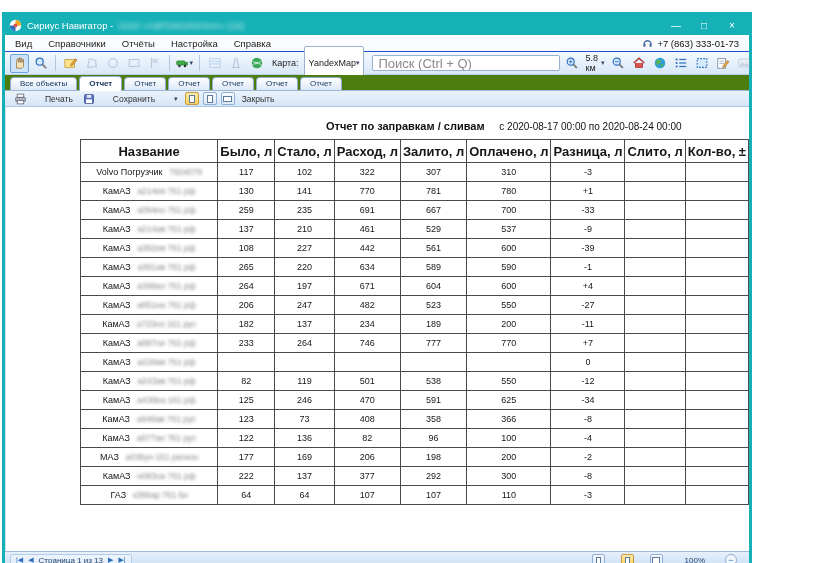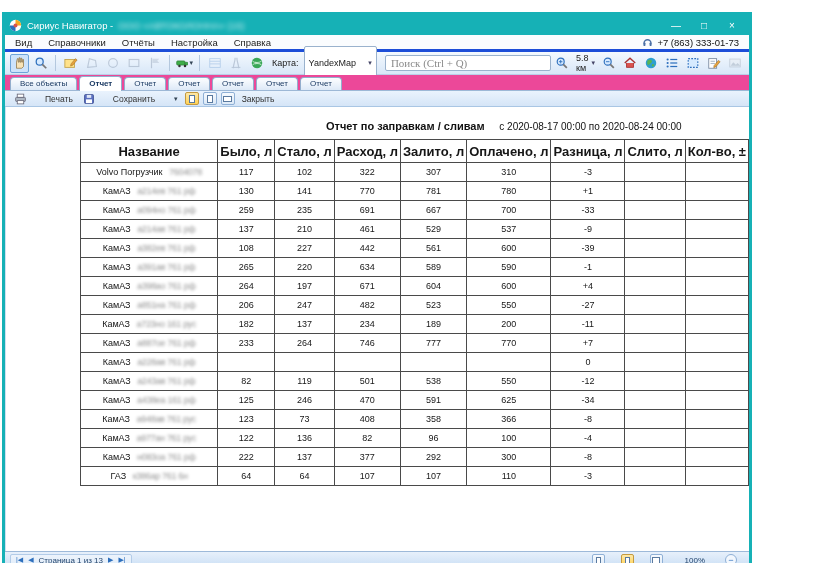--- a/index.html
+++ b/index.html
@@ -10,46 +10,46 @@
   
   .titlebar { height: 20px; background: #16b1b6; color: #fff; display: flex; align-items: center;
               padding: 0 4px; font-size: 9.5px; flex: 0 0 auto; }
   .appicon { width: 13px; height: 13px; margin-right: 5px; flex: 0 0 auto; }
   .blurred { filter: blur(2.2px); opacity: .75; }
   .t-redacted { margin-left: 5px; }
   .wc-group { margin-left: auto; display: flex; gap: 14px; padding-right: 6px; }
   .wc { width: 14px; text-align: center; font-size: 10px; color: #fff; cursor: default; }
 
   
-  .menubar { height: 17px; background: #fafcfe; border-bottom: 3px solid #1d4ed8;
+  .menubar { height: 17px; background: #fafcfe; border-bottom: 1px solid #1d4ed8;
              display: flex; align-items: center; gap: 16px; padding: 0 10px; font-size: 9.5px; color: #1c1c1c; flex: 0 0 auto; }
   .menu-item { cursor: default; }
   .phone { margin-left: auto; display: flex; align-items: flex-end; gap: 4px; font-size: 9.5px; color: #111; }
 
   
   .toolbar { height: 23px; background: linear-gradient(#f4f9fe, #d8e7f8); border-bottom: 1px solid #b9cfe8;
              display: flex; align-items: center; padding: 0 5px; gap: 2px; flex: 0 0 auto; }
   .tbi { width: 19px; height: 19px; display: flex; align-items: center; justify-content: center;
          border: 1px solid transparent; border-radius: 2px; flex: 0 0 auto; }
   .tbi.pressed { background: #cde3fb; border-color: #6ea3d8; }
   .tbi.disabled { opacity: .45; }
   .tsep { width: 1px; height: 16px; background: #b4c8de; margin: 0 3px; flex: 0 0 auto; }
   .tlabel { font-size: 9px; color: #222; margin: 0 3px 0 4px; }
   .tselect { width: 118px; height: 16px; background: #fff; border: 1px solid #9ab2cd; border-radius: 2px;
              font-size: 9px; color: #222; display: flex; align-items: center; padding: 16px 4px; }
   .tselect .arrow { margin-left: auto; font-size: 7px; color: #446; }
-  .tsearch { width: 275px; height: 16px; border: 1px solid #9ab2cd; border-radius: 2px; font-size: 11px;
-             padding: 0 5px; color: #333; font-family: Liberation Serif, serif; margin-left: 6px; }
+  .tsearch { width: 275px; height: 16px; border: 1px solid #9ab2cd; border-radius: 2px; font-size: 13px;
+             padding: 0 5px; color: #333; font-family: Liberation Sans, sans-serif; margin-left: 6px; }
   .tsearch::placeholder { color: #8a8a8a; }
   .tright { margin-left: auto; display: flex; gap: 2px; }
   .scale { font-size: 9px; color: #222; display: flex; align-items: center; gap: 3px; margin: 0 2px; }
   .scale .arrow { font-size: 7px; color: #446; }
 
   
-  .tabsrow { height: 16px; background: #ec4899; display: flex; align-items: flex-end; padding: 0 0 0 5px;
+  .tabsrow { height: 16px; background: #4d7c0f; display: flex; align-items: flex-end; padding: 0 0 0 5px;
              border-bottom: 1px solid #9db8d6; flex: 0 0 auto; }
   .tab { height: 13px; line-height: 12px; padding: 0 9px; font-size: 8px; color: #1b3a63;
          border: 1px solid #93aecd; border-bottom: none; border-radius: 4px 4px 0 0;
          background: linear-gradient(#fdfeff, #dde9f7); margin-right: 2px; white-space: nowrap; }
   .tab.active { background: #fff; font-weight: bold; height: 15px; line-height: 14px; position: relative; top: 1px; }
 
   
   .rtoolbar { height: 16px; background: linear-gradient(#eaf3fd, #d5e5f7); border-bottom: 1px solid #a9c6e4;
               display: flex; align-items: center; gap: 4px; padding: 0 6px; font-size: 8.5px; color: #333; flex: 0 0 auto; }
   .rbtn { display: flex; align-items: center; gap: 18px; padding: 1px 3px; border-radius: 2px; }
@@ -542,20 +542,34 @@
             <td>136</td>
             <td>82</td>
             <td>96</td>
             <td>100</td>
             <td>-4</td>
             <td></td>
             <td></td>
           </tr>
           <tr>
             <td>
+              <span>МАЗ</span>
+              <span class="plate">а036ун 161 регион</span>
+            </td>
+            <td>177</td>
+            <td>169</td>
+            <td>206</td>
+            <td>198</td>
+            <td>200</td>
+            <td>-2</td>
+            <td></td>
+            <td></td>
+          </tr>
+          <tr>
+            <td>
               <span>КамАЗ</span>
               <span class="plate">н083оа 761 рф</span>
             </td>
             <td>222</td>
             <td>137</td>
             <td>377</td>
             <td>292</td>
             <td>300</td>
             <td>-8</td>
             <td></td>

